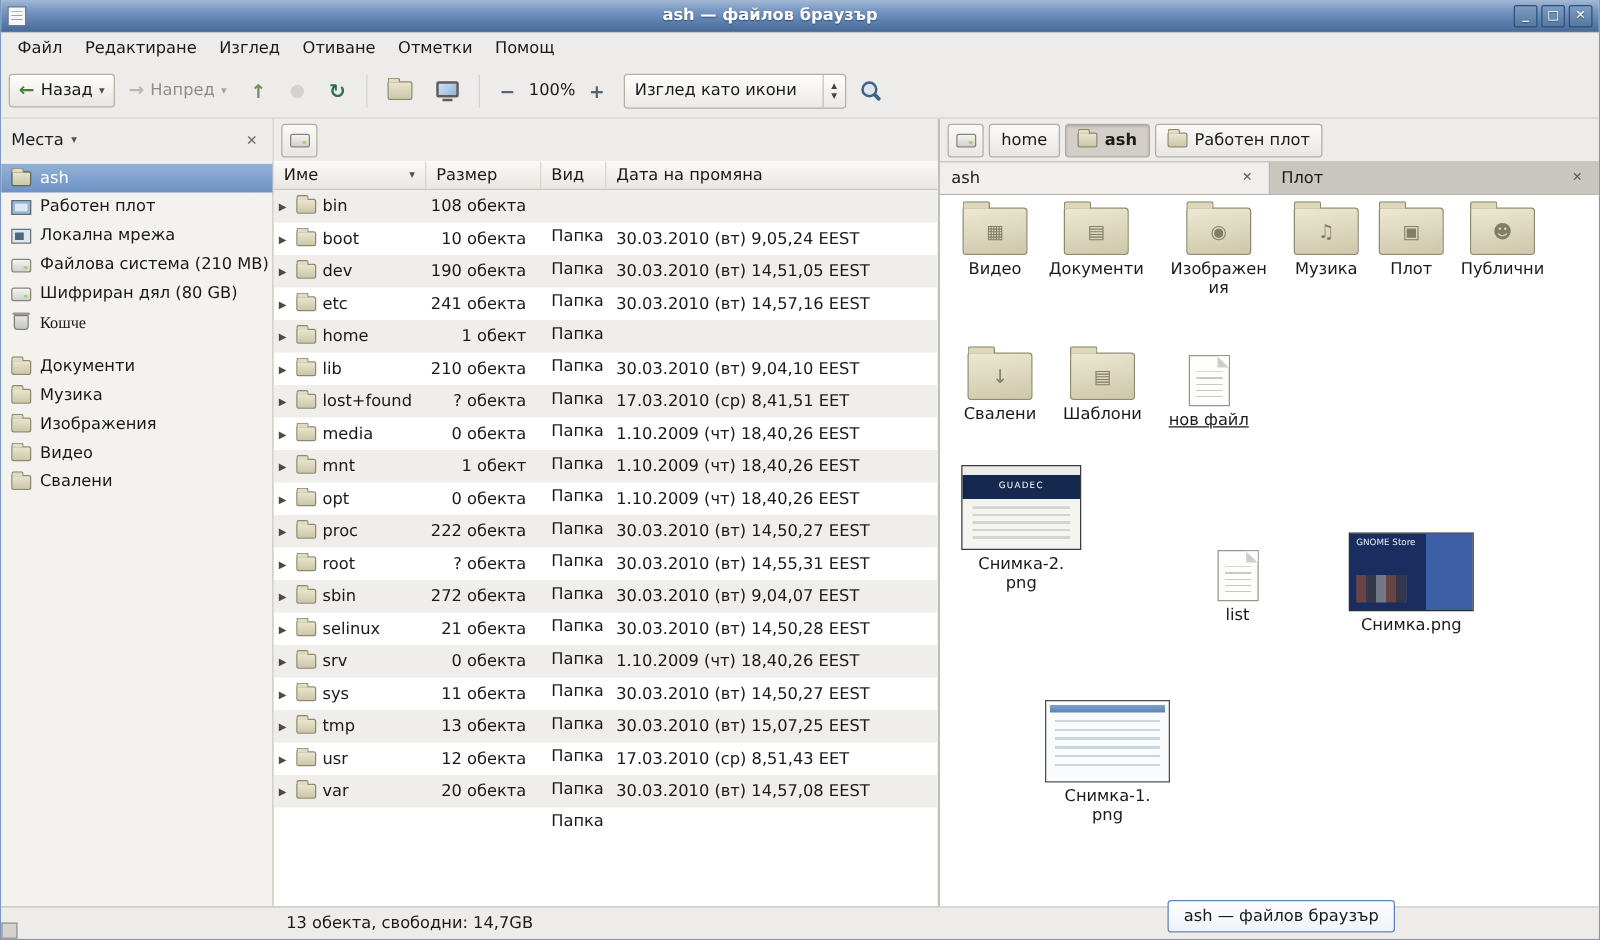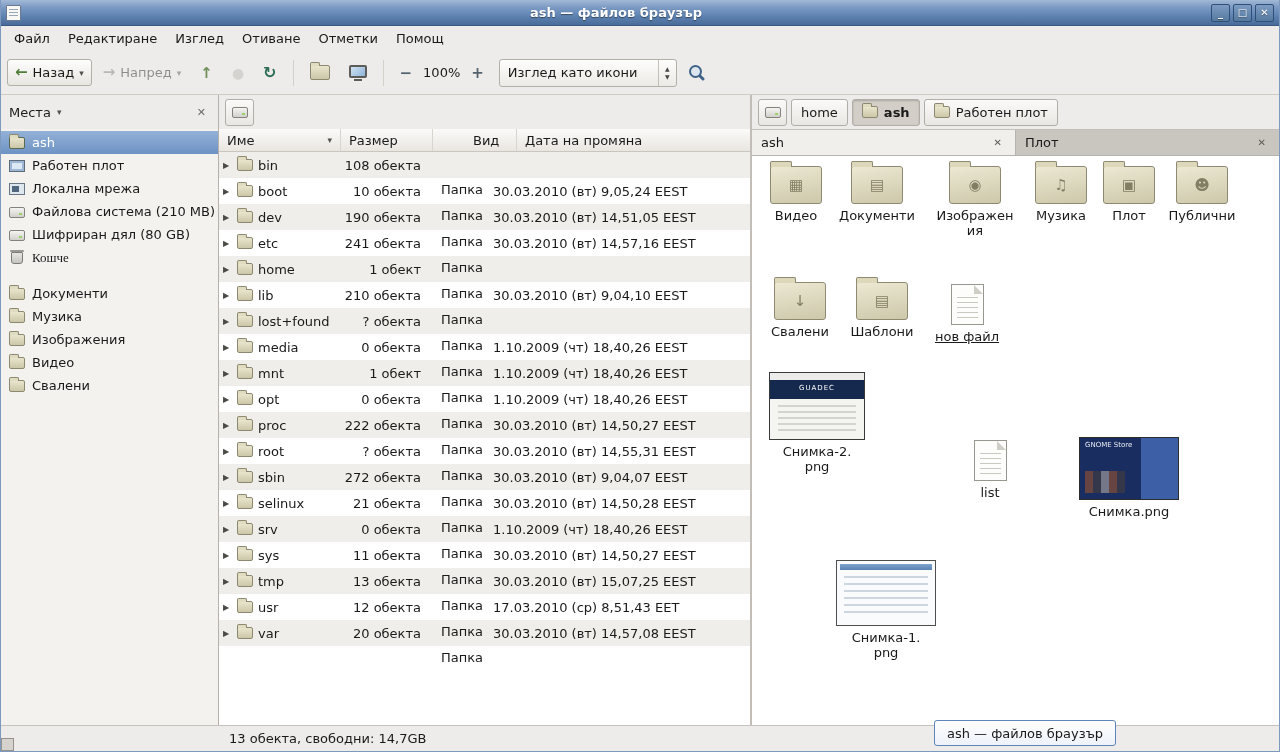--- a/index.html
+++ b/index.html
@@ -75,21 +75,21 @@
   .pane-path { height:34px; flex:none; display:flex; align-items:center; gap:4px; padding:0 6px; background:#edeceb; }
   .mini-btn { height:27px; min-width:29px; display:flex; align-items:center; justify-content:center; gap:5px; padding:0 5px; border:1px solid #b2aea7; border-radius:3px; background:linear-gradient(#fbfaf9,#e9e7e3); }
   .path-btn { height:27px; display:flex; align-items:center; gap:6px; padding:0 9px; border:1px solid #b2aea7; border-radius:3px; background:linear-gradient(#fbfaf9,#e9e7e3); }
   .path-btn.active { background:#d3cfc8; box-shadow:inset 0 1px 2px rgba(0,0,0,.2); font-weight:bold; }
 
   .tree { flex:1; display:flex; flex-direction:column; overflow:hidden; background:#fff; }
   .tree-head { display:flex; height:23px; flex:none; background:linear-gradient(#fbfaf9,#e9e6e1); border-bottom:1px solid #c9c5bf; }
   .th { display:flex; align-items:center; padding:0 8px; border-right:1px solid #d8d4ce;gap:28px; }
   .th-name { width:122px; justify-content:space-between; }
   .th-size { width:92px; }
-  .th-type { width:52px;margin-left:32px; }
+  .th-type { width:52px; }
   .th-date { flex:1; border-right:none; }
   .sort-g { font-size:9px; color:#55524c; }
   .tree-body { flex:1; }
   .tree-row { display:flex; height:26px; align-items:center; }
   .tree-row:nth-of-type(odd) { background:#f0eeea; }
   .c-name { width:122px; display:flex; align-items:center; gap:5px; padding-left:4px; }
   .expander { width:9px; font-size:8px; color:#4c4a45; flex:none; }
   .c-size { width:92px; text-align:right; padding-right:12px; }
   .c-type { width:52px; padding-left:8px;margin-top:48px; }
   .c-date { flex:1; padding-left:8px; white-space:nowrap; }
@@ -108,21 +108,21 @@
   .fm-label { white-space:pre-line; line-height:1.15; }
   .bi { position:relative; flex:none; }
   .kind-folder .bi { width:52px; height:38px; background:linear-gradient(170deg,#ece8d2,#cdc8aa); border:1px solid #8e8a72; border-radius:2px 3px 3px 3px; }
   .kind-folder .bi::before { content:""; position:absolute; top:-6px; left:-1px; width:20px; height:5px; background:#ddd8ba; border:1px solid #8e8a72; border-bottom:none; border-radius:2px 2px 0 0; }
   .emblem { position:absolute; inset:0; display:flex; align-items:center; justify-content:center; color:#827e64; font-size:15px; }
   .kind-file .bi { width:33px; height:41px; background:#fdfdfc; border:1px solid #97968f; }
   .kind-file .bi::before { content:""; position:absolute; top:0; right:0; border-style:solid; border-width:0 9px 9px 0; border-color:#e3e2dc #fff #cfcec7 #e3e2dc; }
   .kind-file .bi::after { content:""; position:absolute; left:5px; right:5px; top:12px; bottom:6px; background:repeating-linear-gradient(180deg,#c9c9c2 0 1px,transparent 1px 5px); }
   .kind-image-web .bi { width:96px; height:68px; border:1px solid #3a3a3a; background:linear-gradient(180deg,#ececea 0 7px,#15294e 7px 26px,#f4f4f1 26px 100%); }
   .kind-image-web .bi::after { content:""; position:absolute; left:8px; right:8px; top:32px; bottom:6px; background:repeating-linear-gradient(180deg,#d4d4cf 0 2px,transparent 2px 6px); }
-  .kind-image-store .bi { width:100px; height:63px; border:1px solid #2c2c2c; background:linear-gradient(90deg,#1a2d60 0 62%,#3c5fa5 62% 100%);margin-top:11px; }
+  .kind-image-store .bi { width:100px; height:63px; border:1px solid #2c2c2c; background:linear-gradient(90deg,#1a2d60 0 62%,#3c5fa5 62% 100%); }
   .kind-image-store .bi::after { content:""; position:absolute; left:5px; bottom:6px; width:40px; height:22px; background:repeating-linear-gradient(90deg,#7a4a3a 0 8px,#3a3a44 8px 16px,#8a8a92 16px 24px); opacity:.8; }
   .kind-image-window .bi { width:100px; height:66px; border:1px solid #4e4e4e; background:#fafbfc; }
   .kind-image-window .bi::before { content:""; position:absolute; left:3px; right:3px; top:3px; height:6px; background:linear-gradient(#7ea2cd,#5b82b2); }
   .kind-image-window .bi::after { content:""; position:absolute; left:7px; right:7px; top:15px; bottom:8px; background:repeating-linear-gradient(180deg,#cdd6df 0 2px,transparent 2px 7px); }
   .thumb-text { position:absolute; font-size:7px; line-height:1; }
   .kind-image-web .thumb-text { top:12px; left:0; right:0; color:#fff; letter-spacing:1px; }
   .kind-image-store .thumb-text { top:4px; left:5px; color:#e8ecf5; }
 
   .fm-item:nth-of-type(1){left:2px;top:10px;}
   .fm-item:nth-of-type(2){left:83px;top:10px;}
@@ -375,20 +375,21 @@
             </div>
 
             <div class="tree-row">
               <div class="cell c-name">
                 <span class="expander">▶</span>
                 <span class="si si-folder"></span>
                 <span>lost+found</span>
               </div>
               <div class="cell c-size">? обекта</div>
               <div class="cell c-type">Папка</div>
+              <div class="cell c-date">17.03.2010 (ср)  8,41,51 EET</div>
             </div>
 
             <div class="tree-row">
               <div class="cell c-name">
                 <span class="expander">▶</span>
                 <span class="si si-folder"></span>
                 <span>media</span>
               </div>
               <div class="cell c-size">0 обекта</div>
               <div class="cell c-type">Папка</div>

